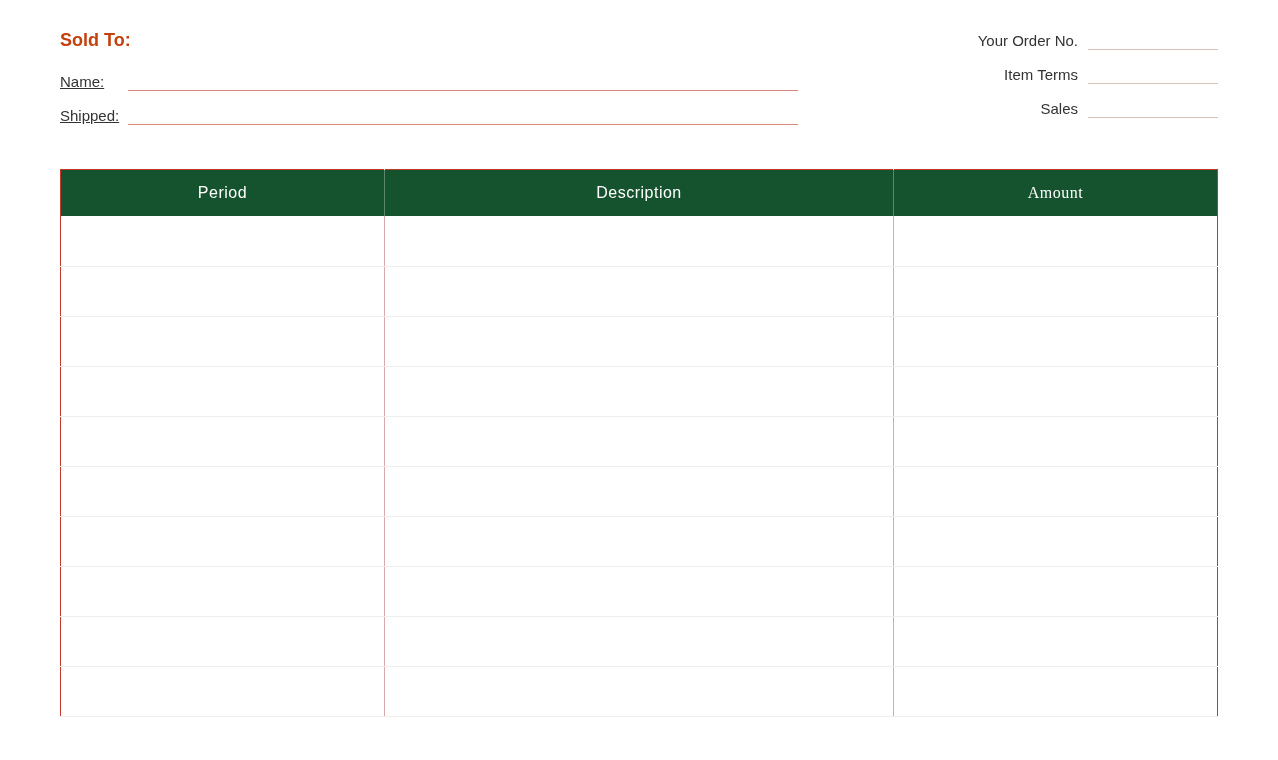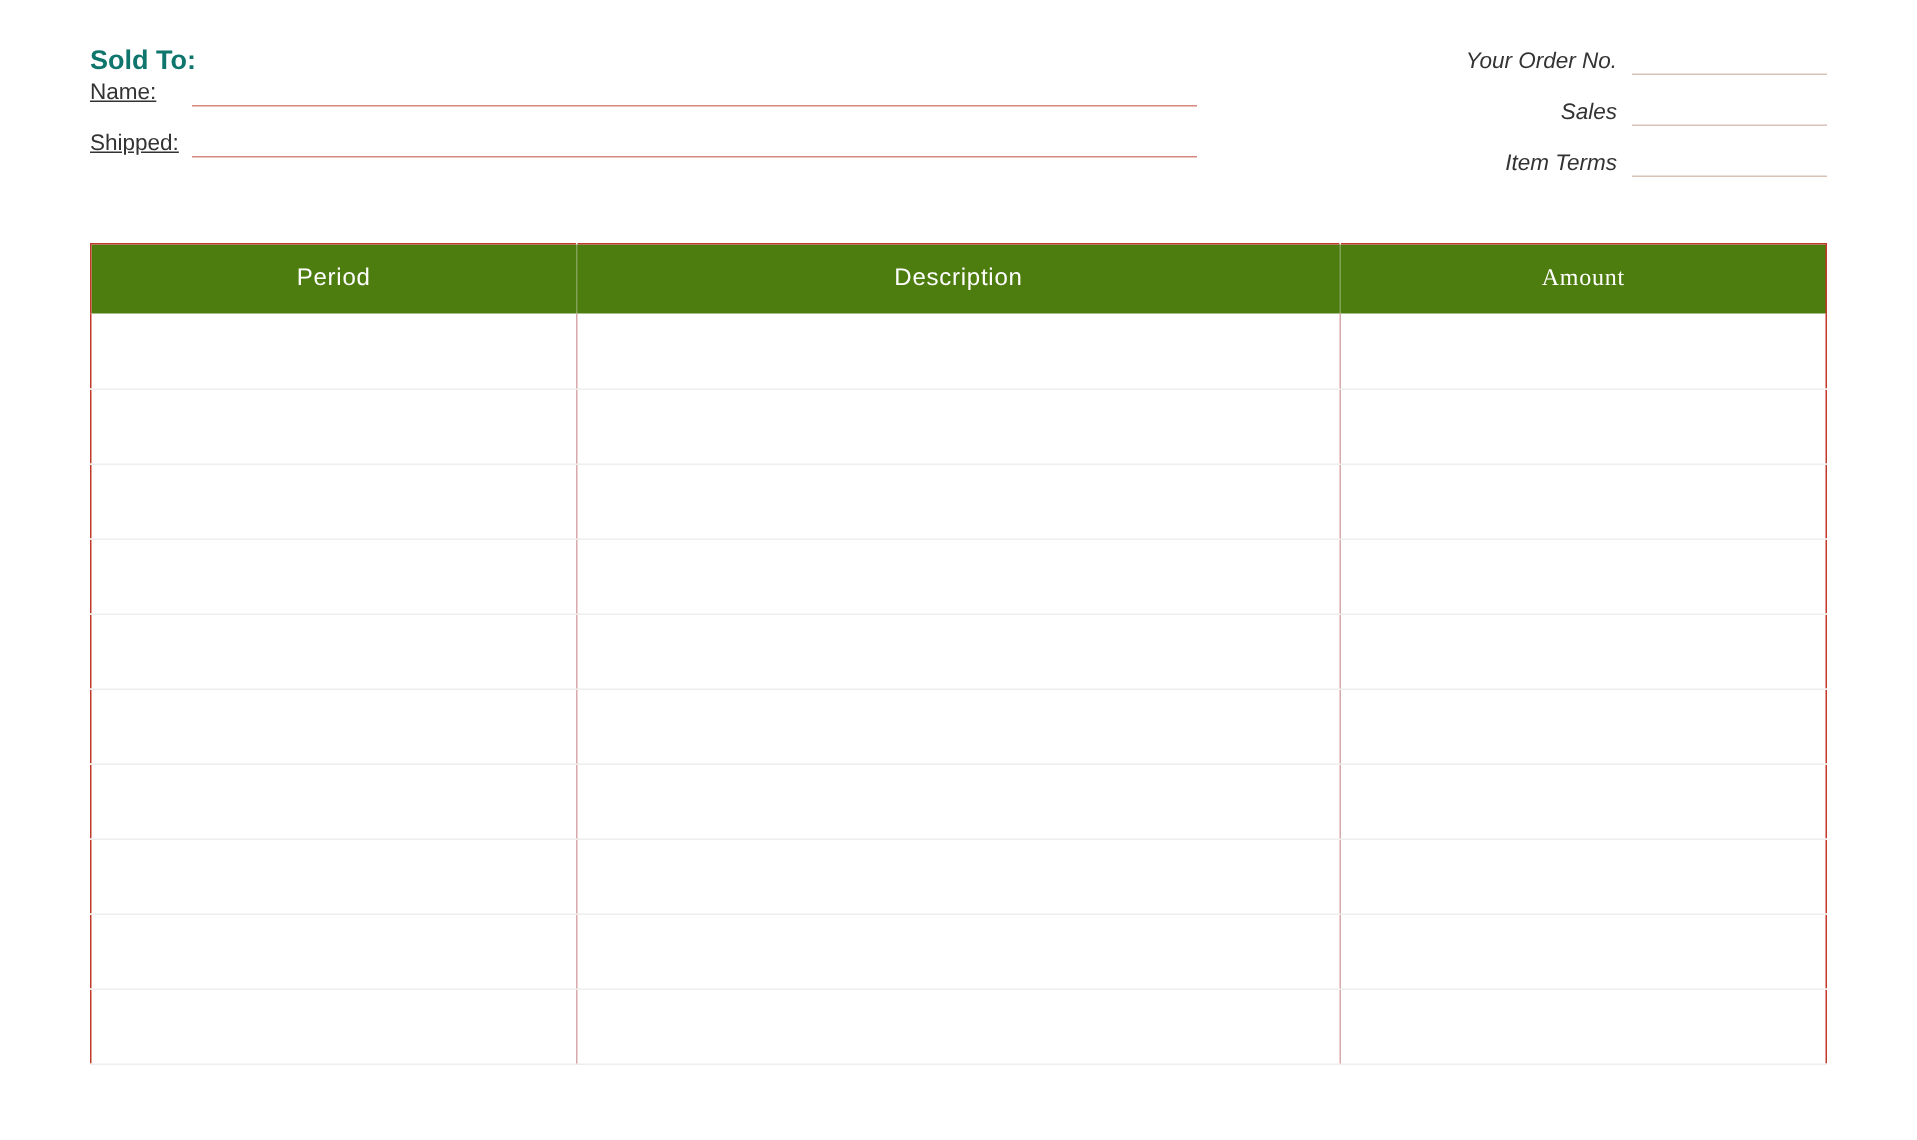--- a/index.html
+++ b/index.html
@@ -30,23 +30,24 @@
       align-items: flex-start;
       margin-bottom: 30px;
     }
 
     .left-section {
       flex: 1;
       padding-right: 40px;
     }
 
     .sold-to-label {
-      color: #0f766e;
+      color: #c2410c;
       font-size: 18px;
       font-weight: bold;
+      margin-bottom: 20px;
     }
 
     .field-row {
       display: flex;
       align-items: center;
       margin-bottom: 14px;
     }
 
     .field-label {
       font-size: 15px;
@@ -62,21 +63,20 @@
       border: none;
       border-bottom: 1px solid #c0392b;
       height: 20px;
       background: transparent;
       opacity: 0.6;
     }
 
     .right-section {
       width: 380px;
       padding-top: 0;
-      font-style: italic;
     }
 
     .info-row {
       display: flex;
       align-items: center;
       justify-content: flex-end;
       margin-bottom: 14px;
     }
 
     .info-label {
@@ -96,21 +96,21 @@
       opacity: 0.7;
     }
 
     .table-section {
       width: 100%;
       border-collapse: collapse;
       border: 1px solid #c0392b;
     }
 
     .table-header {
-      background-color: #4d7c0f;
+      background-color: #14532d;
       color: #ffffff;
     }
 
     .table-header th {
       padding: 14px 20px;
       text-align: center;
       font-size: 16px;
       font-weight: normal;
       letter-spacing: 0.5px;
     }
@@ -173,26 +173,26 @@
     </div>
 
     <div class="right-section">
 
       <div class="info-row">
         <span class="info-label">Your Order No.</span>
         <div class="info-line"></div>
       </div>
 
       <div class="info-row">
+        <span class="info-label">Item Terms</span>
+        <div class="info-line"></div>
+      </div>
+
+      <div class="info-row">
         <span class="info-label">Sales</span>
-        <div class="info-line"></div>
-      </div>
-
-      <div class="info-row">
-        <span class="info-label">Item Terms</span>
         <div class="info-line"></div>
       </div>
 
 
 
     </div>
   </div>
 
   <table class="table-section">
     <thead>

